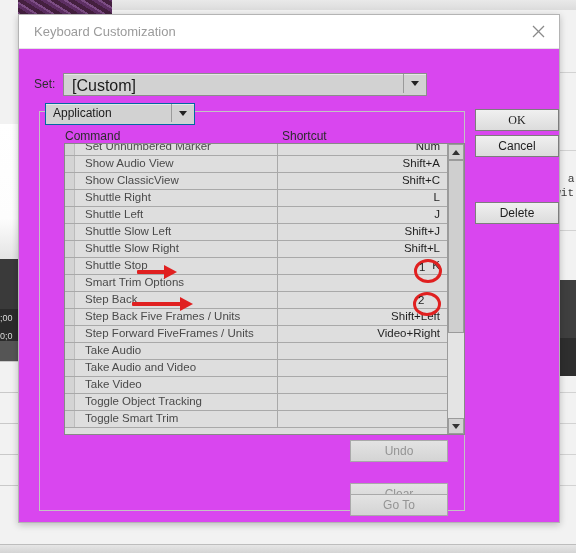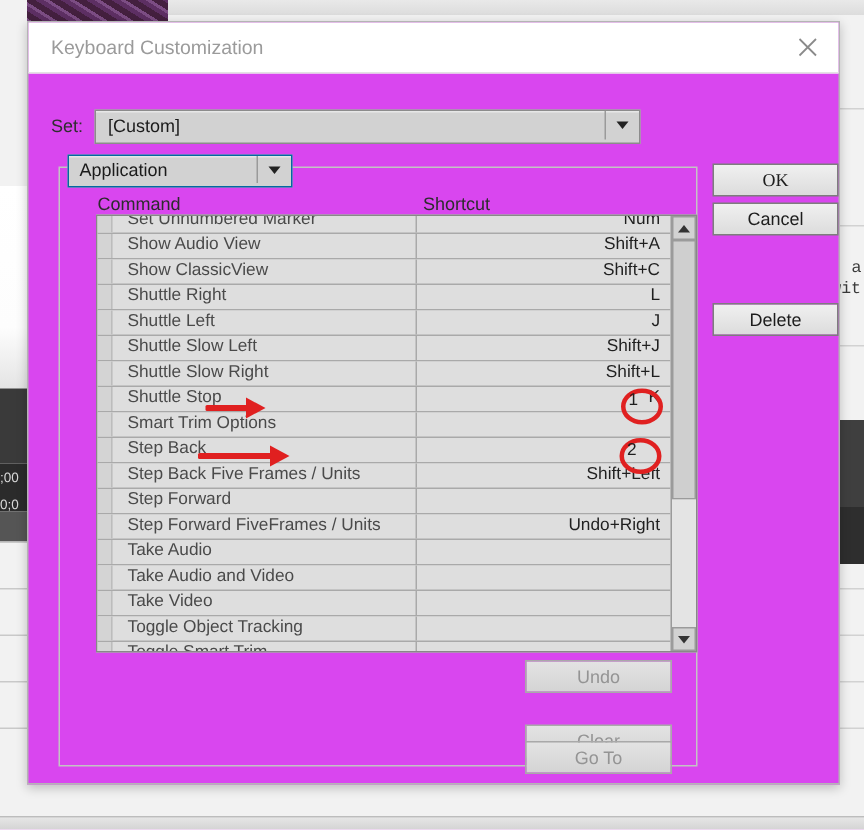--- a/index.html
+++ b/index.html
@@ -70,21 +70,21 @@
   }
   .close-btn svg { display:block; }
 
   
   .set-label { position:absolute; left:15px; top:62px; font-size:12px; color:#2e2e2e; }
   .set-combo {
     position:absolute; left:44px; top:58px; width:362px; height:21px;
     background:#d2d2d2; border:1px solid #8c8c8c;
     box-shadow: inset 0 1px 0 #e7e7e7;
   }
-  .set-combo .val { position:absolute; left:8px; top:3px; font-size:12px; color:#1b1b1b; }
+  .set-combo .val { position:absolute; left:8px; top:3px; font-size:16px; color:#1b1b1b; }
   .set-combo .arrowbox {
     position:absolute; right:0; top:0; width:22px; height:19px;
     border-left:1px solid #9a9a9a; display:flex; align-items:center; justify-content:center;
   }
   .caret { width:0;height:0;border-left:4px solid transparent;border-right:4px solid transparent;border-top:5px solid #222; }
 
   
   .groupbox {
     position:absolute; left:20px; top:96px; width:424px; height:398px;
     border:1px solid #c3c3c3;
@@ -311,29 +311,23 @@
             <div class="sc"></div>
           </div>
           <div class="row">
             <div class="gut"></div>
             <div class="cmd">Step Back Five Frames / Units</div>
             <div class="sep"></div>
             <div class="sc">Shift+Left</div>
           </div>
           <div class="row">
             <div class="gut"></div>
-            <div class="cmd">Step Forward</div>
-            <div class="sep"></div>
-            <div class="sc"></div>
-          </div>
-          <div class="row">
-            <div class="gut"></div>
             <div class="cmd">Step Forward FiveFrames / Units</div>
             <div class="sep"></div>
-            <div class="sc">Undo+Right</div>
+            <div class="sc">Video+Right</div>
           </div>
           <div class="row">
             <div class="gut"></div>
             <div class="cmd">Take Audio</div>
             <div class="sep"></div>
             <div class="sc"></div>
           </div>
           <div class="row">
             <div class="gut"></div>
             <div class="cmd">Take Audio and Video</div>

